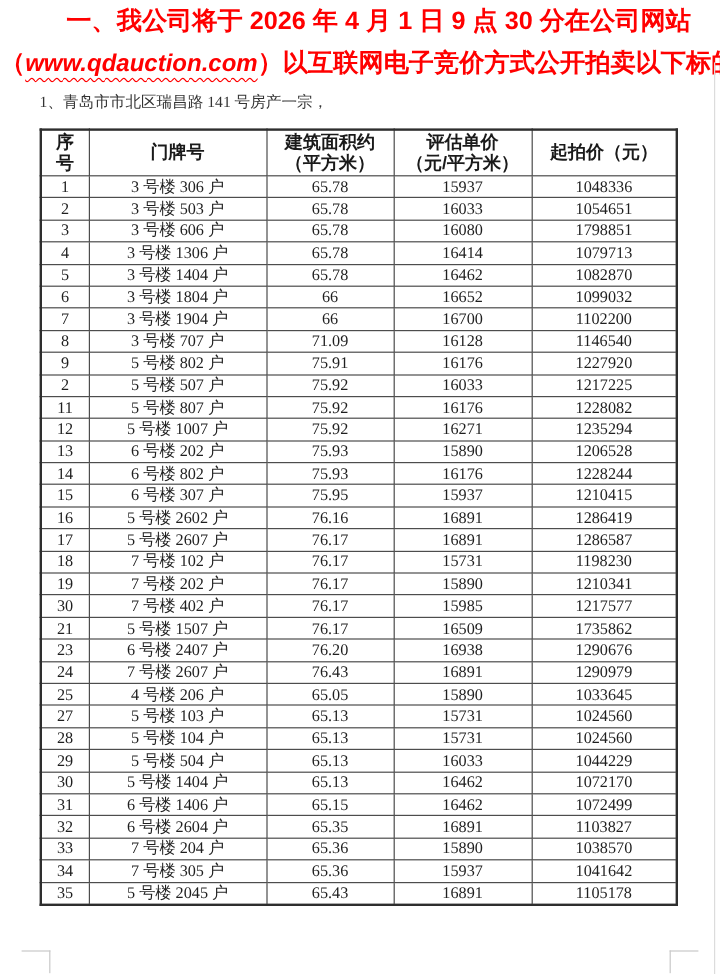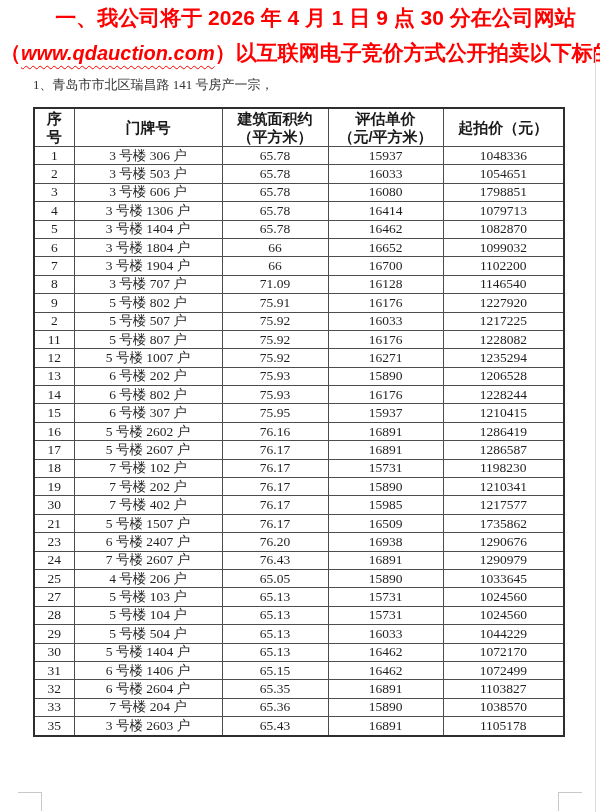--- a/index.html
+++ b/index.html
@@ -343,22 +343,29 @@
           <td>1103827</td>
         </tr>
         <tr>
           <td>33</td>
           <td>7 号楼 204 户</td>
           <td>65.36</td>
           <td>15890</td>
           <td>1038570</td>
         </tr>
         <tr>
+          <td>34</td>
+          <td>7 号楼 305 户</td>
+          <td>65.36</td>
+          <td>15937</td>
+          <td>1041642</td>
+        </tr>
+        <tr>
           <td>35</td>
-          <td>3 号楼 2603 户</td>
+          <td>5 号楼 2045 户</td>
           <td>65.43</td>
           <td>16891</td>
           <td>1105178</td>
         </tr>
       </tbody>
   </table>
 
   <div class="crop-mark crop-mark-left"></div>
   <div class="crop-mark crop-mark-right"></div>
   <div class="page-edge-line"></div>

